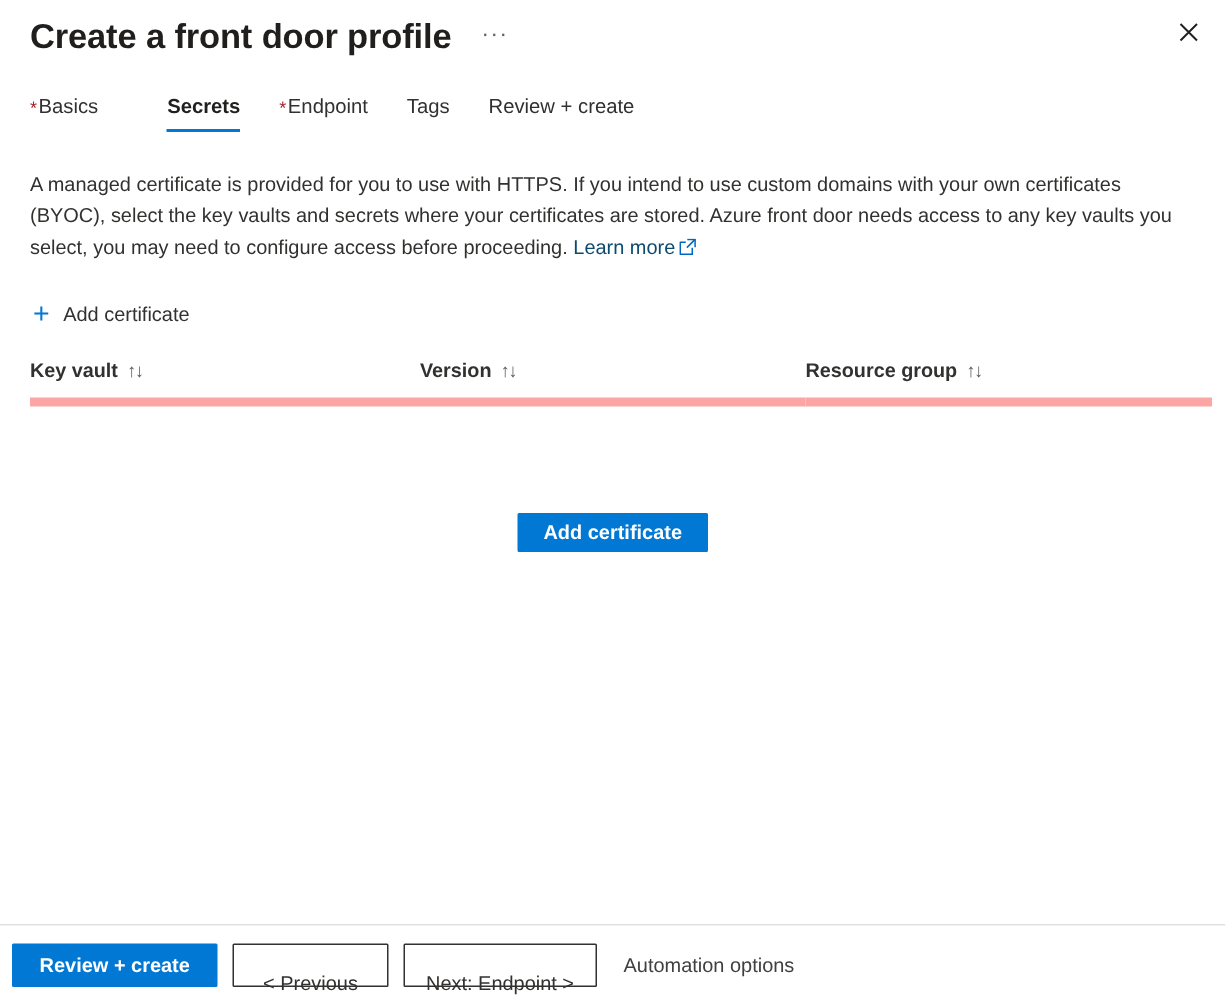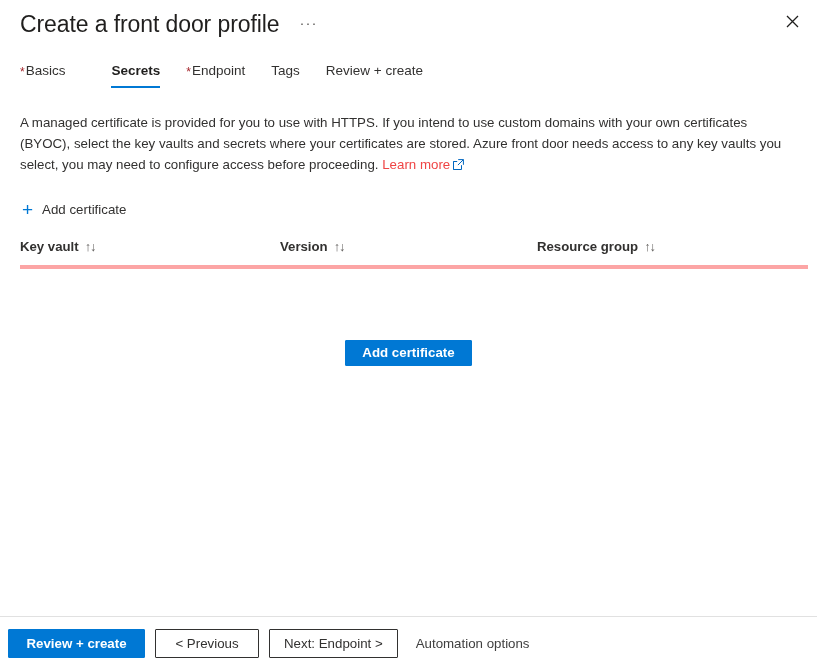--- a/index.html
+++ b/index.html
@@ -20,21 +20,21 @@
   .blade-header {
     position: relative;
     padding: 10px 20px 0 20px;
   }
   .title-row {
     display: flex;
     align-items: center;
   }
   .blade-title {
     font-size: 23px;
-    font-weight: 400;
+    font-weight: 700;
     color: #201f1e;
     letter-spacing: -0.1px;
     line-height: 28px;
     margin: 0;
   }
   .ellipsis-btn {
     margin-left: 16px;
     font-size: 15px;
     color: #605e5c;
     line-height: 10px;
@@ -105,21 +105,21 @@
   
   .description {
     padding: 0 20px;
     margin-top: 22px;
     font-size: 13.3px;
     line-height: 21px;
     color: #323130;
     max-width: 790px;
   }
   a.link {
-    color: #ef4444;
+    color: #0c4a6e;
     text-decoration: none;
     cursor: pointer;
   }
   .ext-icon {
     display: inline-block;
     margin-left: 3px;
     vertical-align: -1px;
   }
 
   
@@ -155,21 +155,21 @@
   table.grid {
     width: 788px;
     border-collapse: collapse;
   }
   table.grid th {
     text-align: left;
     font-size: 13.2px;
     font-weight: 600;
     color: #323130;
     padding: 4px 0 11px 0;
-    border-bottom: 4px solid #fca5a5;
+    border-bottom: 6px solid #fca5a5;
     white-space: nowrap;
   }
   th.col-keyvault { width: 260px; }
   th.col-version  { width: 257px; }
   th.col-rg       { width: 271px; }
   .sort-icon {
     color: #605e5c;
     font-size: 12.5px;
     margin-left: 6px;
     font-weight: 400;
@@ -222,21 +222,21 @@
     display: flex;
     align-items: center;
     padding-left: 8px;
     background: #ffffff;
   }
   .footer-btn {
     font-family: inherit;
     font-size: 13.3px;
     height: 29px;
     line-height: 27px;
-    padding: 0 14px;
+    padding: 12px 14px;
     cursor: pointer;
     border-radius: 1px;
     white-space: nowrap;
   }
   .footer-btn.primary {
     background: #0078d4;
     color: #ffffff;
     border: 1px solid #0078d4;
     font-weight: 700;
     min-width: 137px;

